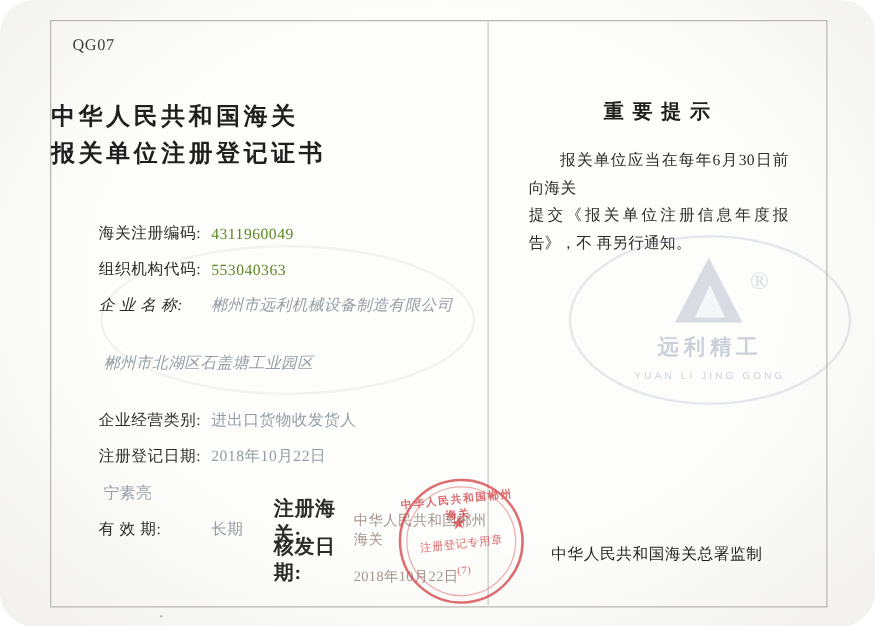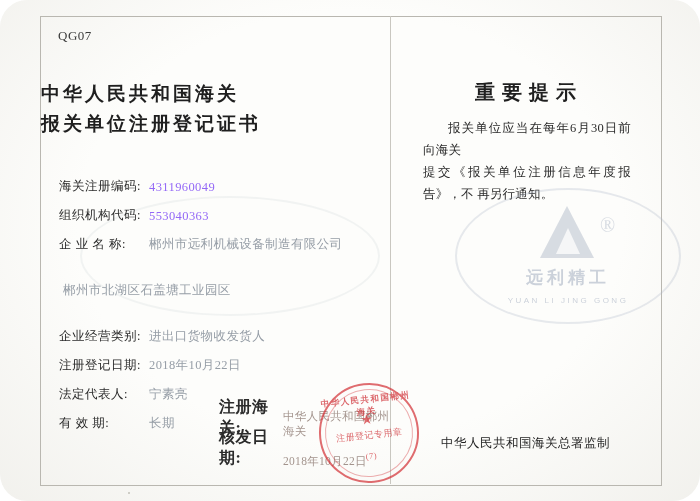--- a/index.html
+++ b/index.html
@@ -91,41 +91,43 @@
     position: absolute;
     left: 18px;
     top: 158px;
     width: 320px;
   }
   .field-row {
     display: flex;
     align-items: flex-end;
     margin-bottom: 9px;
     height: 20px;
+    margin-left: 20px;
   }
   .field-label {
     width: 86px;
     font-size: 12.5px;
     color: #2b2b2b;
     letter-spacing: 0.5px;
     flex: none;
   }
   .field-value {
     font-size: 12.5px;
-    color: #8b5cf6;
+    color: #4d7c0f;
     letter-spacing: 0.4px;
     padding-left: 4px;
     opacity: 0.92;
   }
   .field-value.faded {
     color: #79838f;
     opacity: 0.78;
   }
   .field-row.gap {
     margin-bottom: 26px;
+    font-style: italic;
   }
 
   .sign-block {
     position: absolute;
     left: 178px;
     top: 404px;
     width: 180px;
   }
   .sign-row {
     display: flex;
@@ -212,21 +214,21 @@
     top: 17px;
     width: 269px;
     height: 466px;
   }
   .notice-title {
     position: absolute;
     left: 0;
     top: 62px;
     width: 269px;
     text-align: center;
-    font-size: 20px;
+    font-size: 16px;
     font-weight: bold;
     letter-spacing: 7px;
     color: #1f1f1f;
     text-indent: 7px;
   }
   .notice-body {
     position: absolute;
     left: 32px;
     top: 100px;
     width: 208px;
@@ -402,21 +404,20 @@
         <span class="field-label">企业经营类别:</span>
         <span class="field-value faded">进出口货物收发货人</span>
       </div>
 
       <div class="field-row">
         <span class="field-label">注册登记日期:</span>
         <span class="field-value faded">2018年10月22日</span>
       </div>
 
       <div class="field-row">
-        <span class="field-label">法定代表人:</span>
         <span class="field-value faded">宁素亮</span>
       </div>
 
       <div class="field-row">
         <span class="field-label">有 效 期:</span>
         <span class="field-value faded">长期</span>
       </div>
 
     </div>
 

